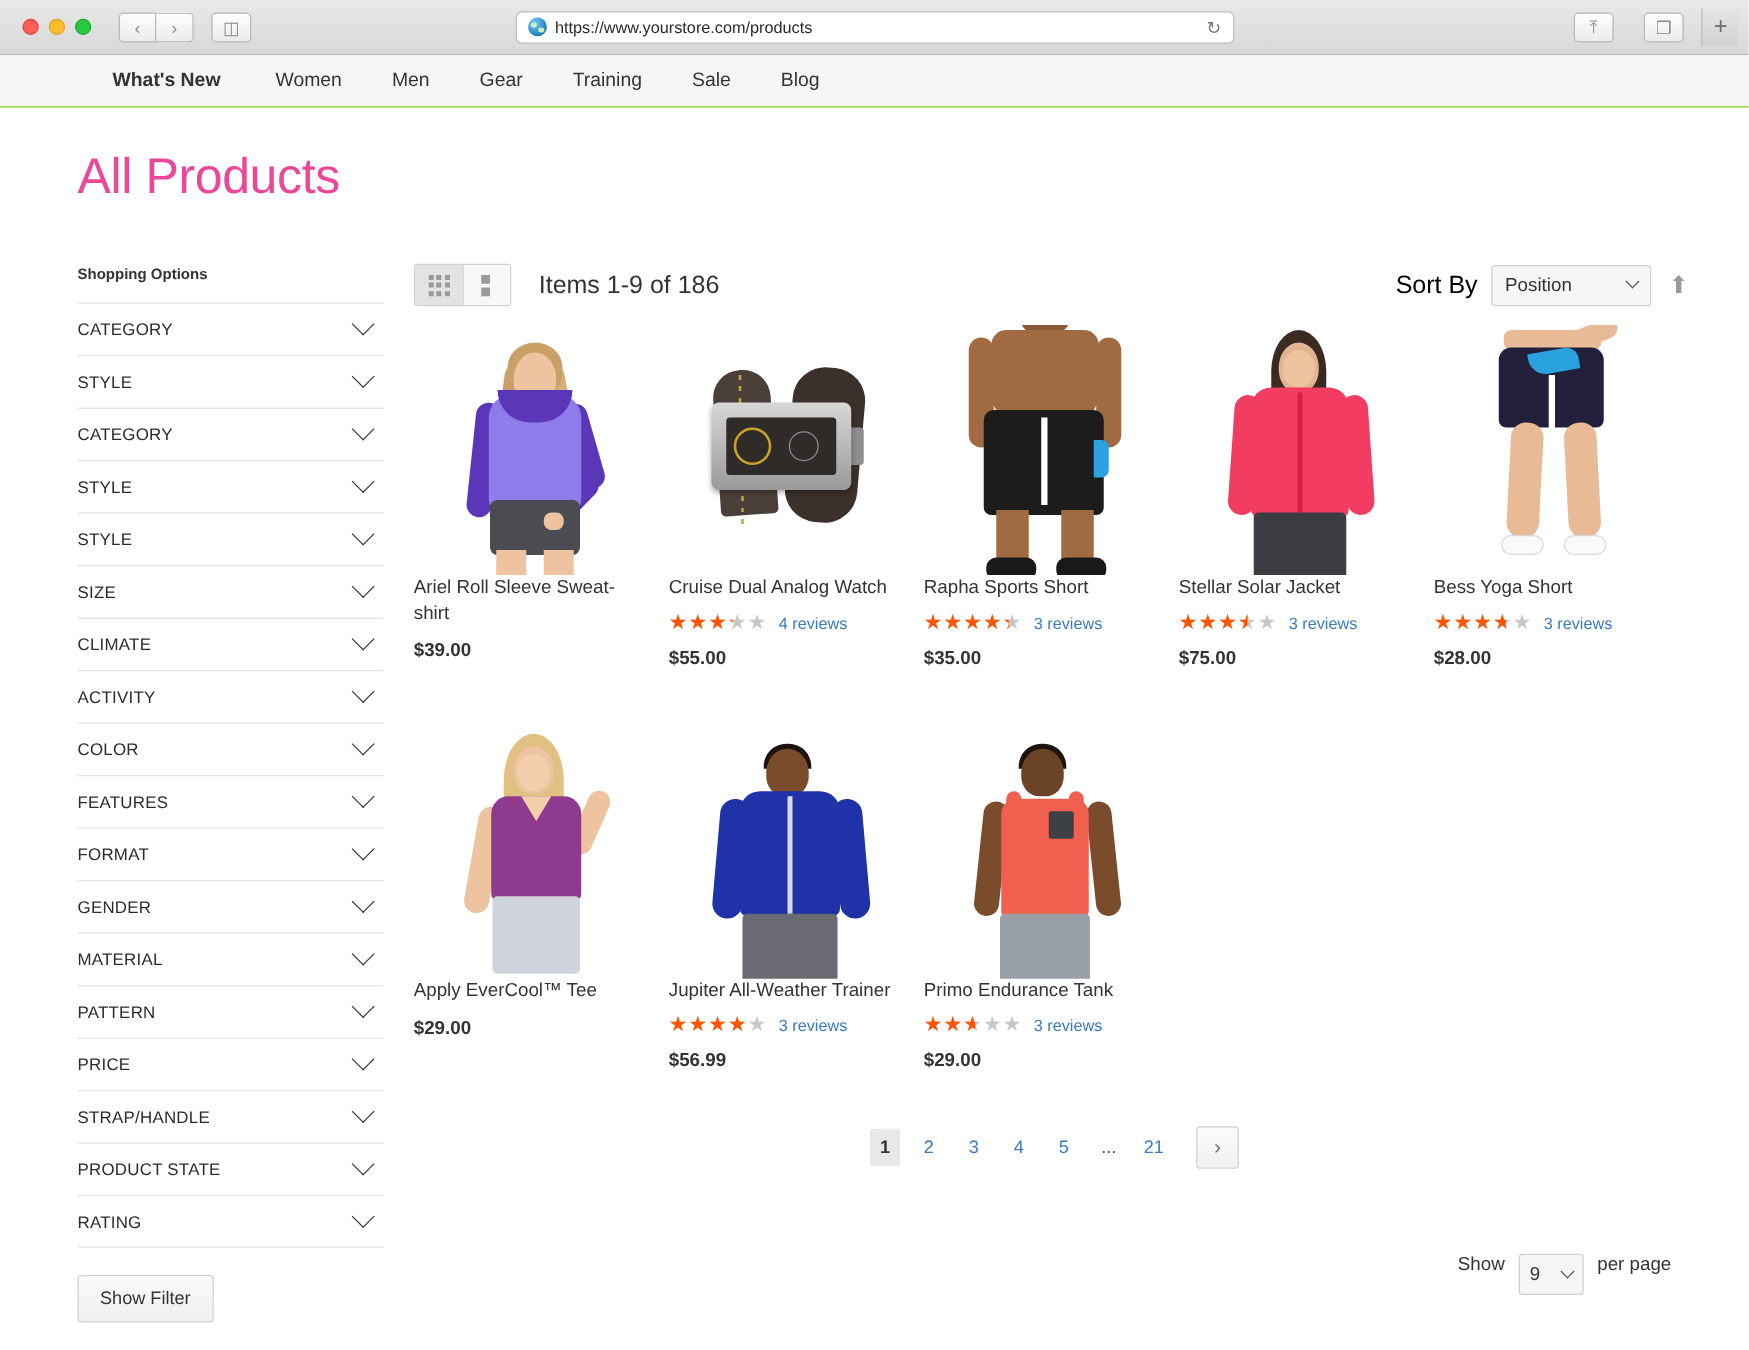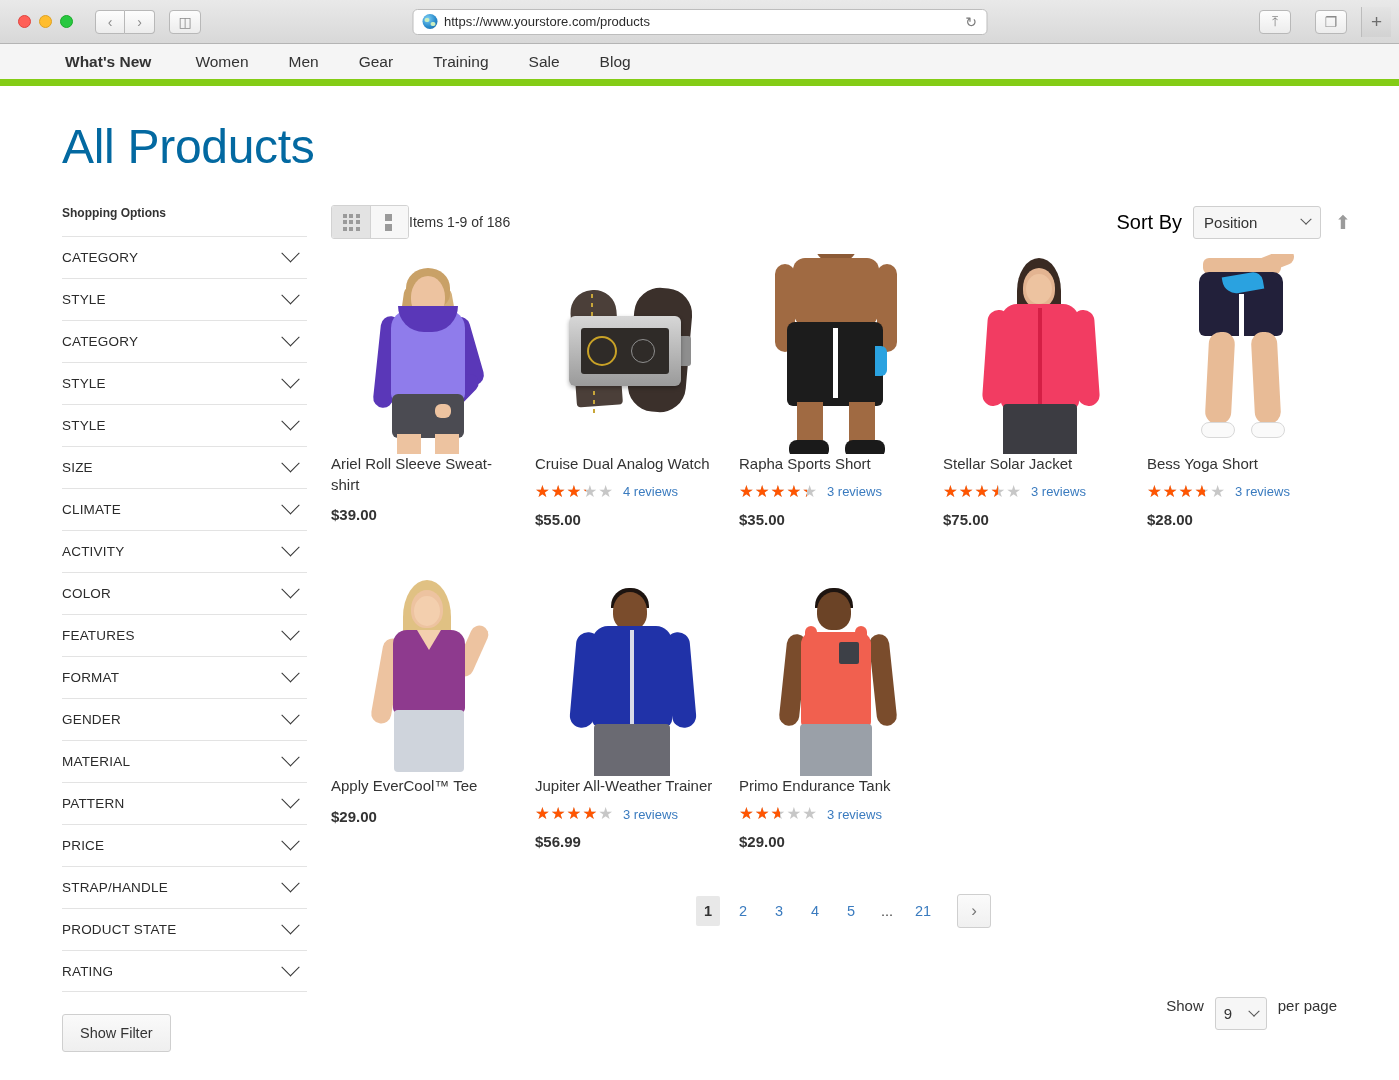--- a/index.html
+++ b/index.html
@@ -82,38 +82,38 @@
     border-left: 1px solid #bcbcbc;
     display: flex; align-items: center; justify-content: center;
     font-size: 19px; color: #6d6d6d; font-weight: 300;
     margin-left: 4px;
   }
 
   
   .site-nav {
     height: 42px;
     background: #f5f5f5;
-    border-bottom: 7px solid #84cc16;
+    border-bottom: 1px solid #84cc16;
     display: flex; align-items: center;
-    padding-left: 65px;
+    padding-left: 90px;
   }
   .nav-item {
     font-size: 15.5px;
     color: #333333;
     margin-right: 40px;
     white-space: nowrap;
   }
   .nav-item.bold { font-weight: bold; margin-right: 44px; }
 
   
   .page { padding: 0 62px; position: relative; }
   .page-title {
-    font-size: 48px; font-weight: 300; color: #0369a1;
+    font-size: 40px; font-weight: 300; color: #ec4899;
     letter-spacing: -0.3px;
-    margin-top: 33px; margin-bottom: 20px;
+    margin-top: 33px; margin-bottom: 36px;
   }
 
   .content { display: flex; }
 
   
   .sidebar { width: 245px; flex: 0 0 245px; padding-top: 12px; }
   .sidebar-heading {
     font-size: 12px; font-weight: bold; color: #333;
     padding-bottom: 16px;
   }
@@ -166,21 +166,22 @@
   .view-btn + .view-btn { border-left: 1px solid #d2d2d2; }
   .grid-glyph { display: grid; grid-template-columns: repeat(3,4px); gap: 2.5px; }
   .grid-glyph i { width: 4px; height: 4px; background: #9a9a9a; display: block; }
   .list-glyph { display: flex; flex-direction: column; gap: 3px; }
   .list-glyph .row { display: flex; gap: 3px; align-items: center; }
   .list-glyph .sq { width: 7px; height: 7px; background: #9a9a9a; }
   .list-glyph .ln { width: 11px; height: 3px; background: #9a9a9a; }
   .list-glyph .ln2 { width: 11px; height: 3px; background: #9a9a9a; margin-top:2px;}
 
   .items-count {
-    font-size: 14px; color: #333;
+    margin-left: 22px;
+    font-size: 20px; color: #333;
   }
 
   .sort-wrap {
     position: absolute; right: 0;
     display: flex; align-items: center;
   }
   .sort-label { font-size: 20px; color: #000000; margin-right: 11px; }
   .sort-select {
     width: 128px; height: 33px;
     background: #f6f6f6;

